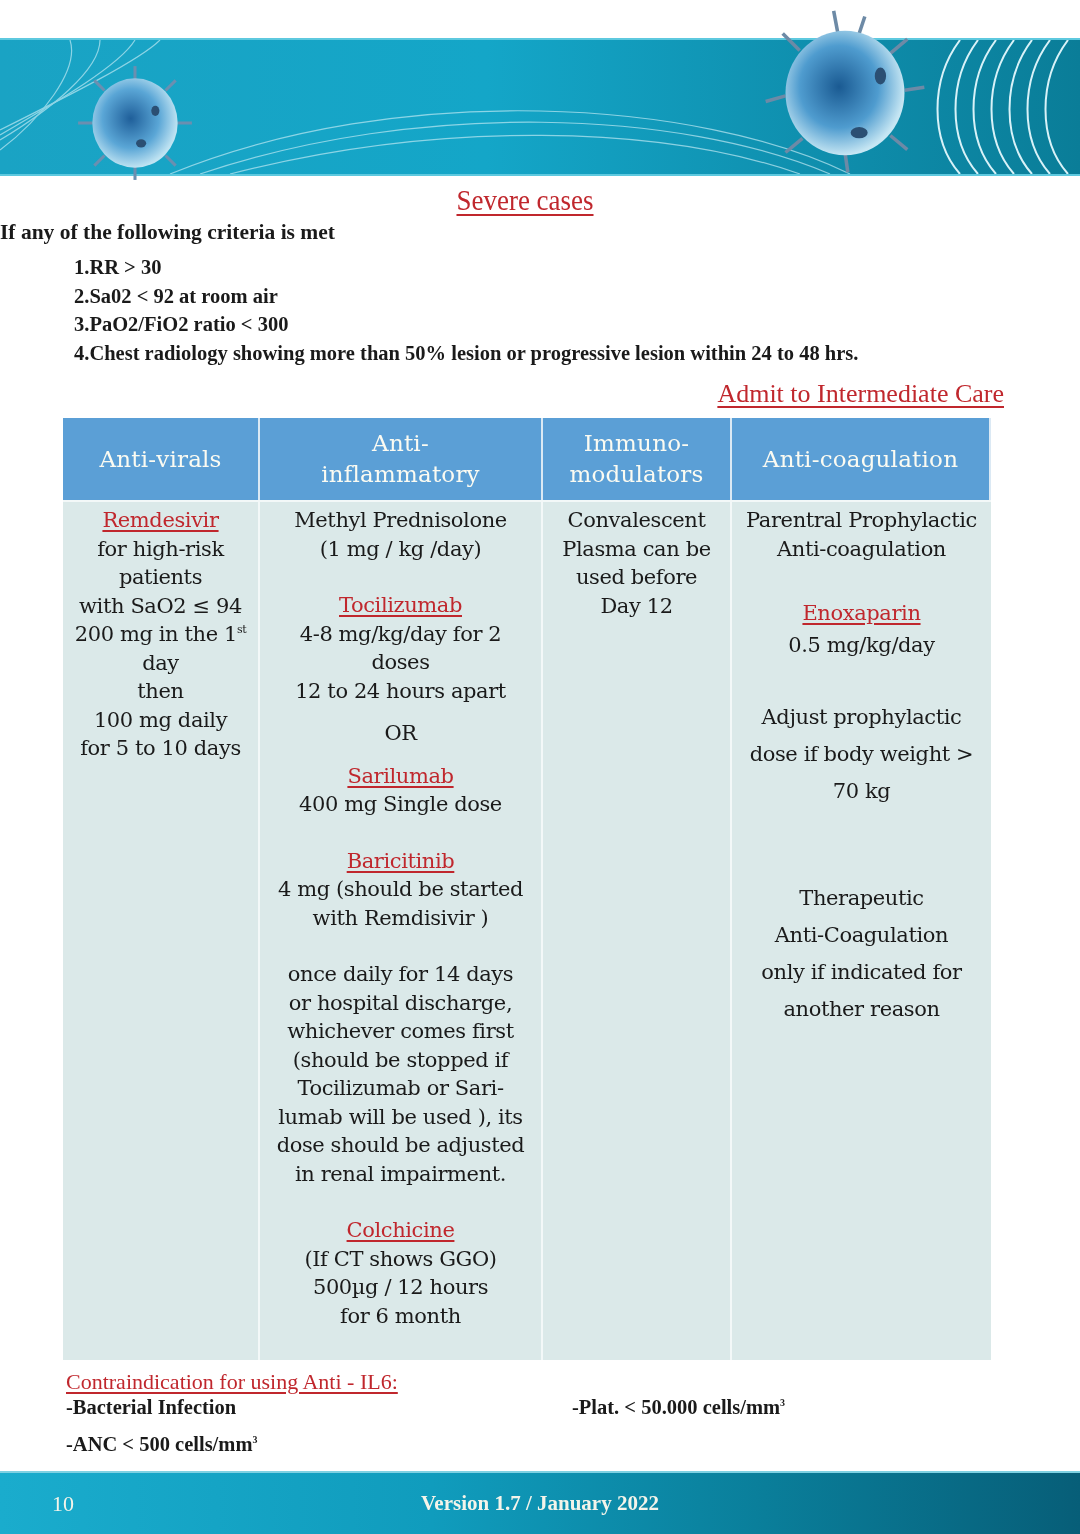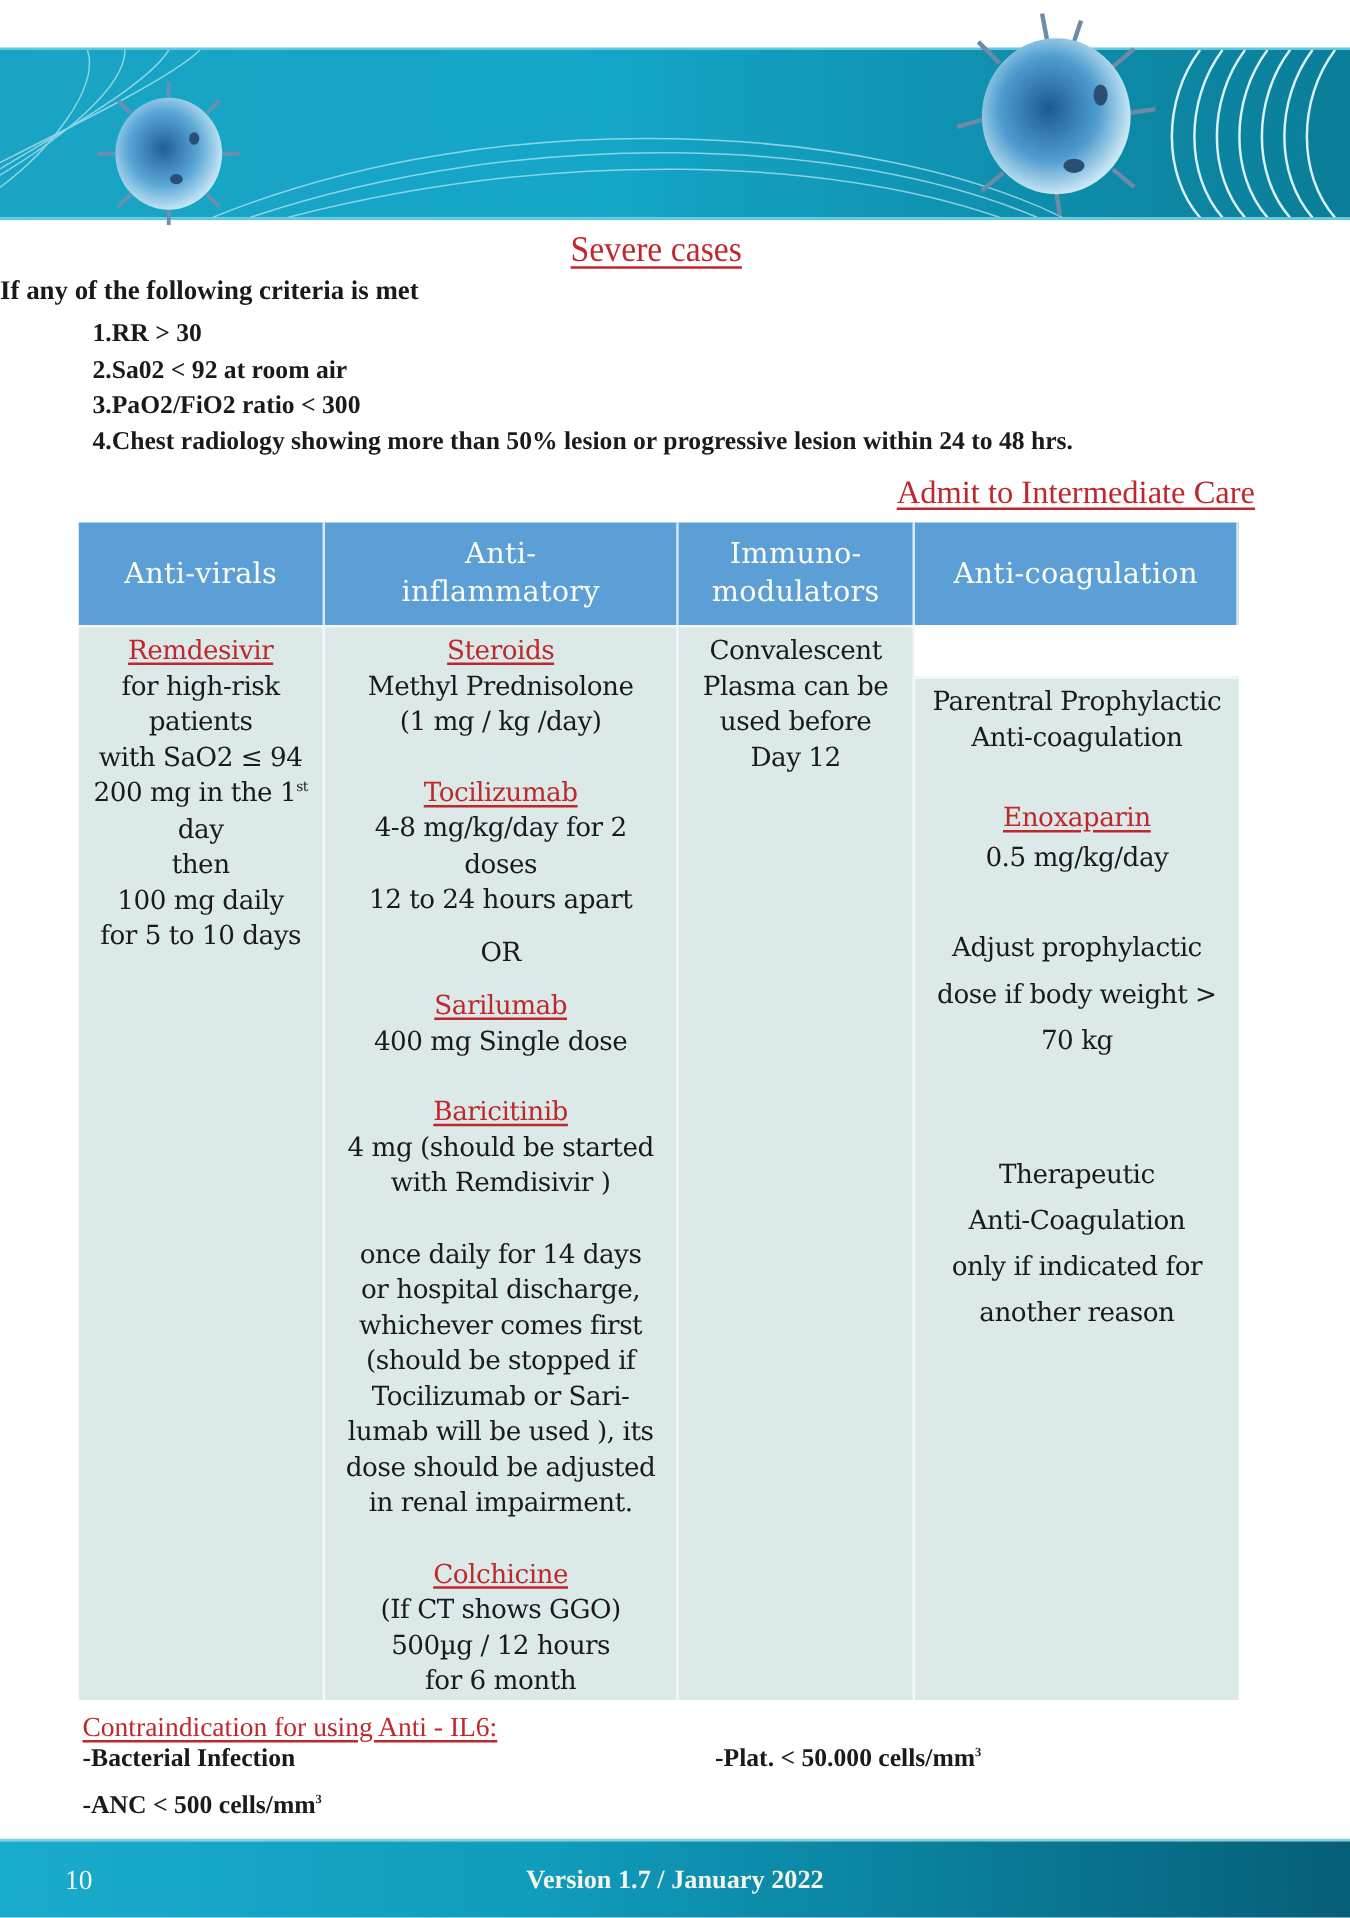--- a/index.html
+++ b/index.html
@@ -52,21 +52,21 @@
     font-size: 23px; line-height: 31px; border-right: 2px solid #dbe9f4;
     font-family: "DejaVu Serif", serif; letter-spacing: 0.2px;
   }
   .th:last-child { border-right: none; }
   .td {
     background: #dbe9e9; text-align: center; border-right: 2px solid #f3f8f8;
     border-top: 2px solid #f3f8f8;
     font-size: 21px; line-height: 28.5px; font-weight: normal; padding-top: 4px;
     font-family: "DejaVu Serif", serif; letter-spacing: -0.4px;
   }
-  .td:last-child { border-right: none; margin-top: 41px; }
+  .td:last-child { border-right: none; }
   .drug {
     color: #c0272d; text-decoration: underline; text-underline-offset: 3px;
     display: block;
   }
   .blk { display: block; }
   .gap-s { height: 14px; }
   .gap-m { height: 28px; }
   .col4 .blk { line-height: 37px; }
   sup { font-size: 11px; vertical-align: super; line-height: 0; }
 
@@ -215,21 +215,20 @@
     <span class="blk">patients</span>
     <span class="blk">with SaO2 ≤ 94</span>
     <span class="blk"><span>200 mg in the 1</span><sup>st</sup></span>
     <span class="blk">day</span>
     <span class="blk">then</span>
     <span class="blk">100 mg daily</span>
     <span class="blk">for 5 to 10 days</span>
   </div>
 
   <div class="td">
-    <span class="drug">Steroids</span>
     <span class="blk">Methyl Prednisolone</span>
     <span class="blk">(1 mg / kg /day)</span>
     <div class="gap-m"></div>
     <span class="drug">Tocilizumab</span>
     <span class="blk">4-8 mg/kg/day for 2</span>
     <span class="blk">doses</span>
     <span class="blk">12 to 24 hours apart</span>
     <div class="gap-s"></div>
     <span class="blk">OR</span>
     <div class="gap-s"></div>

